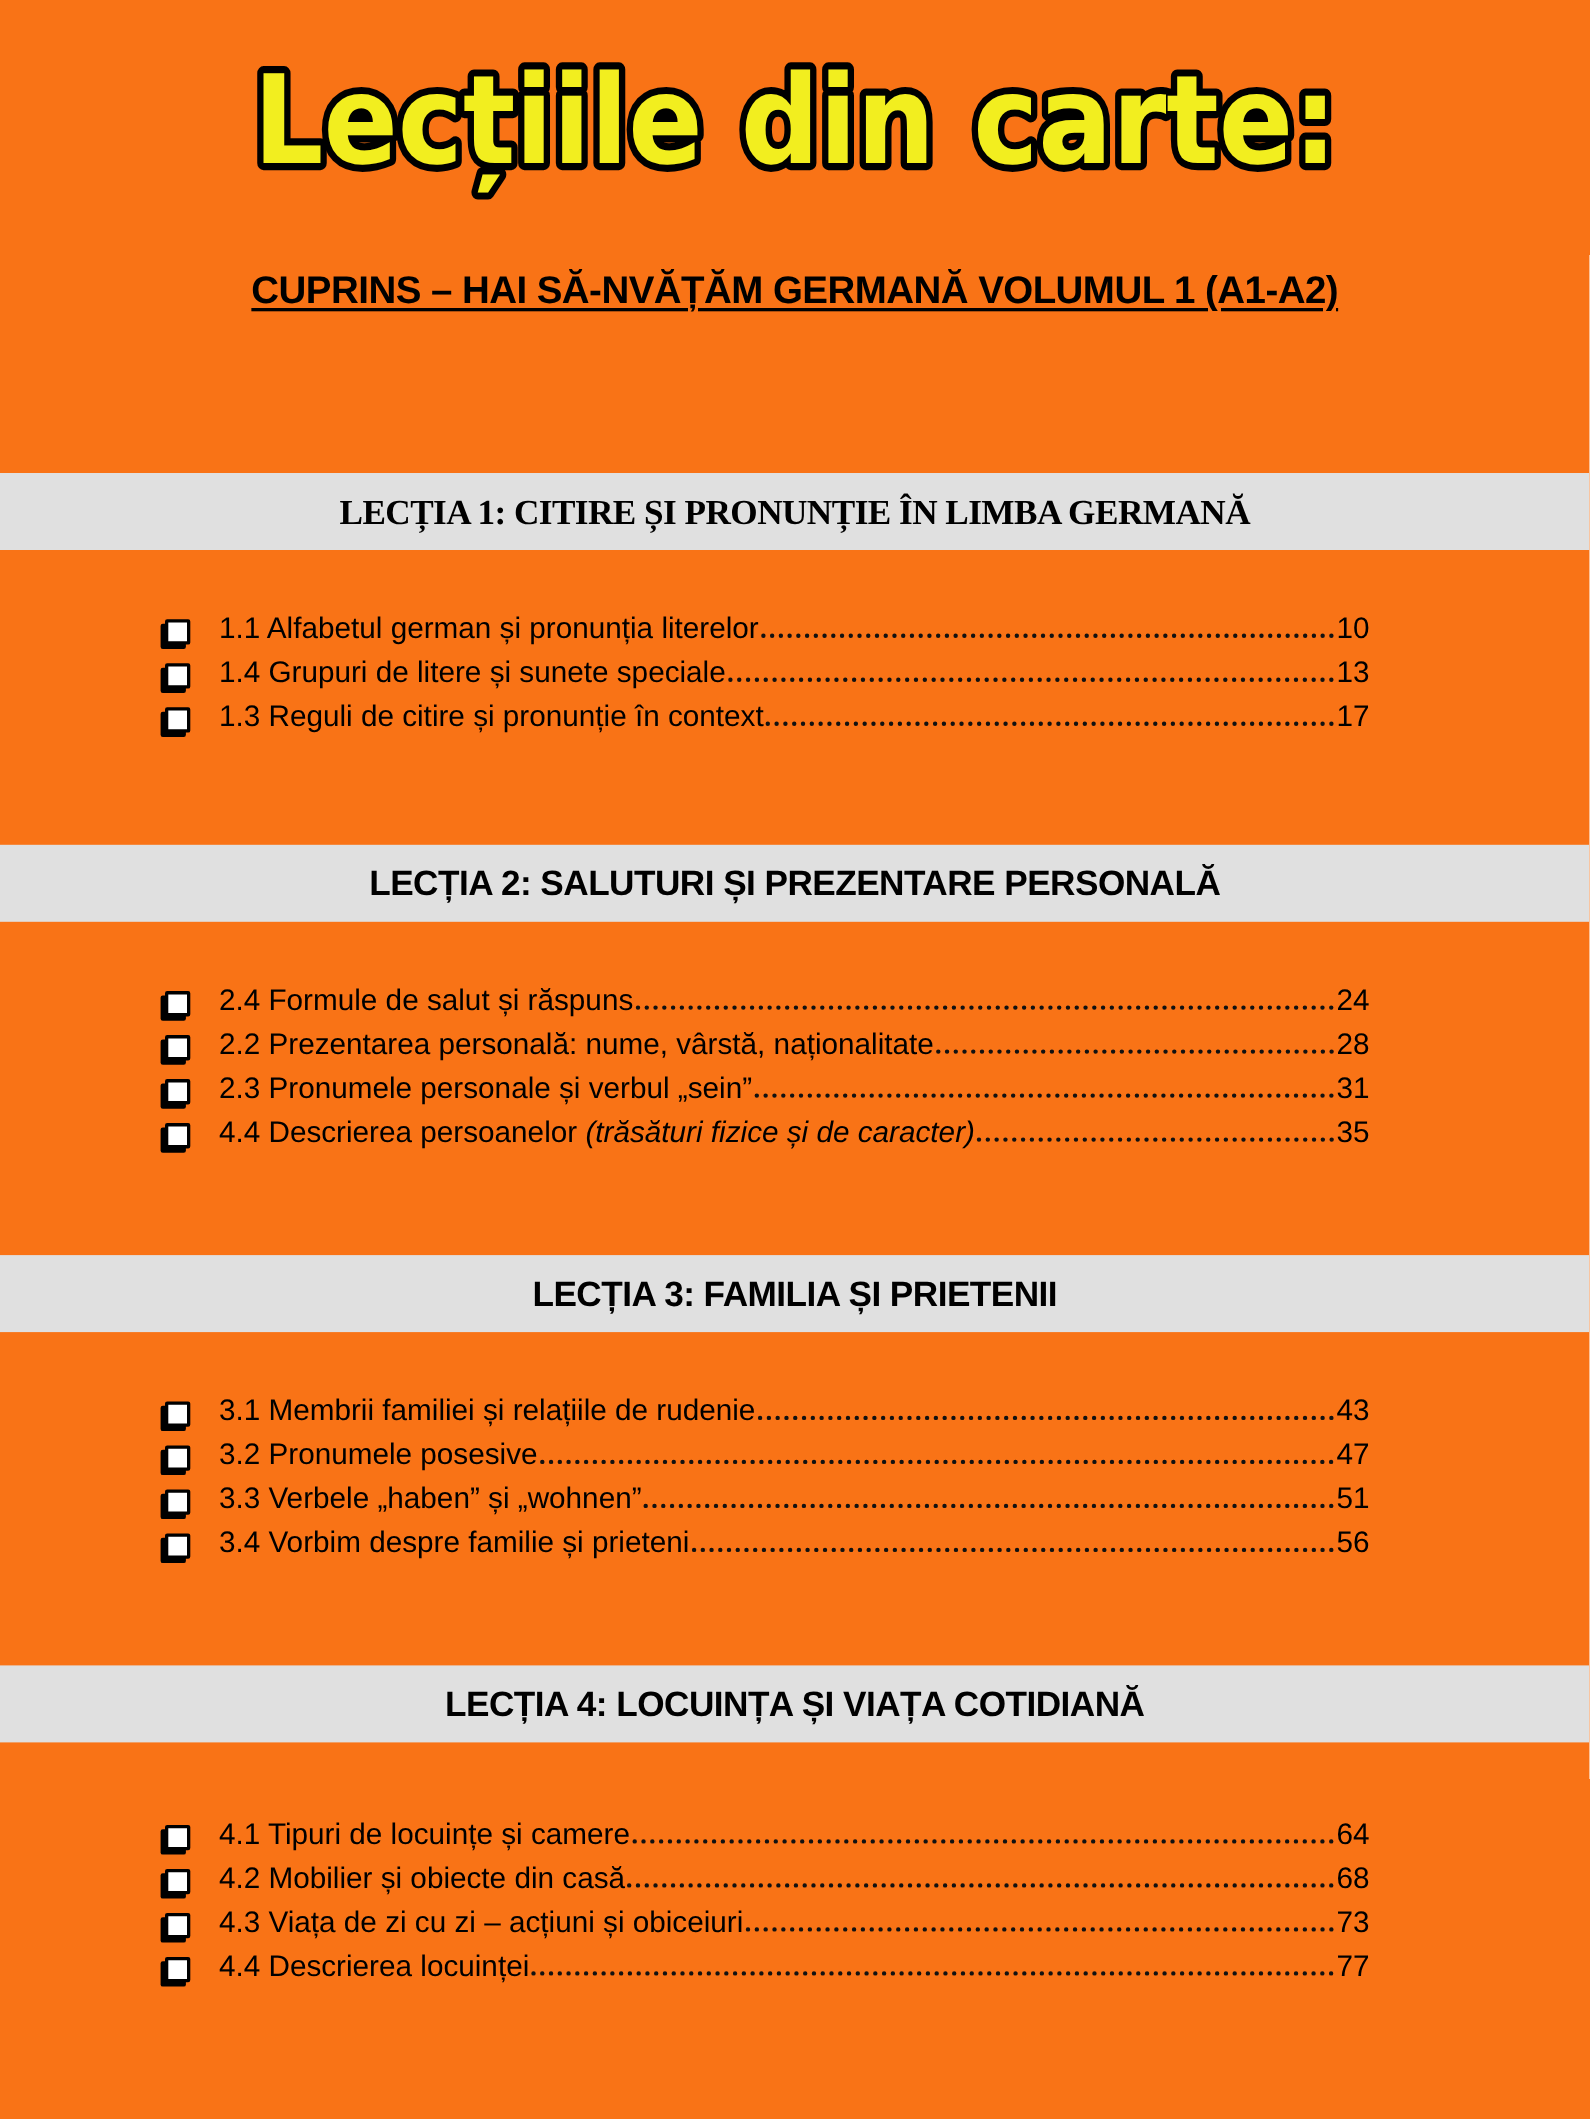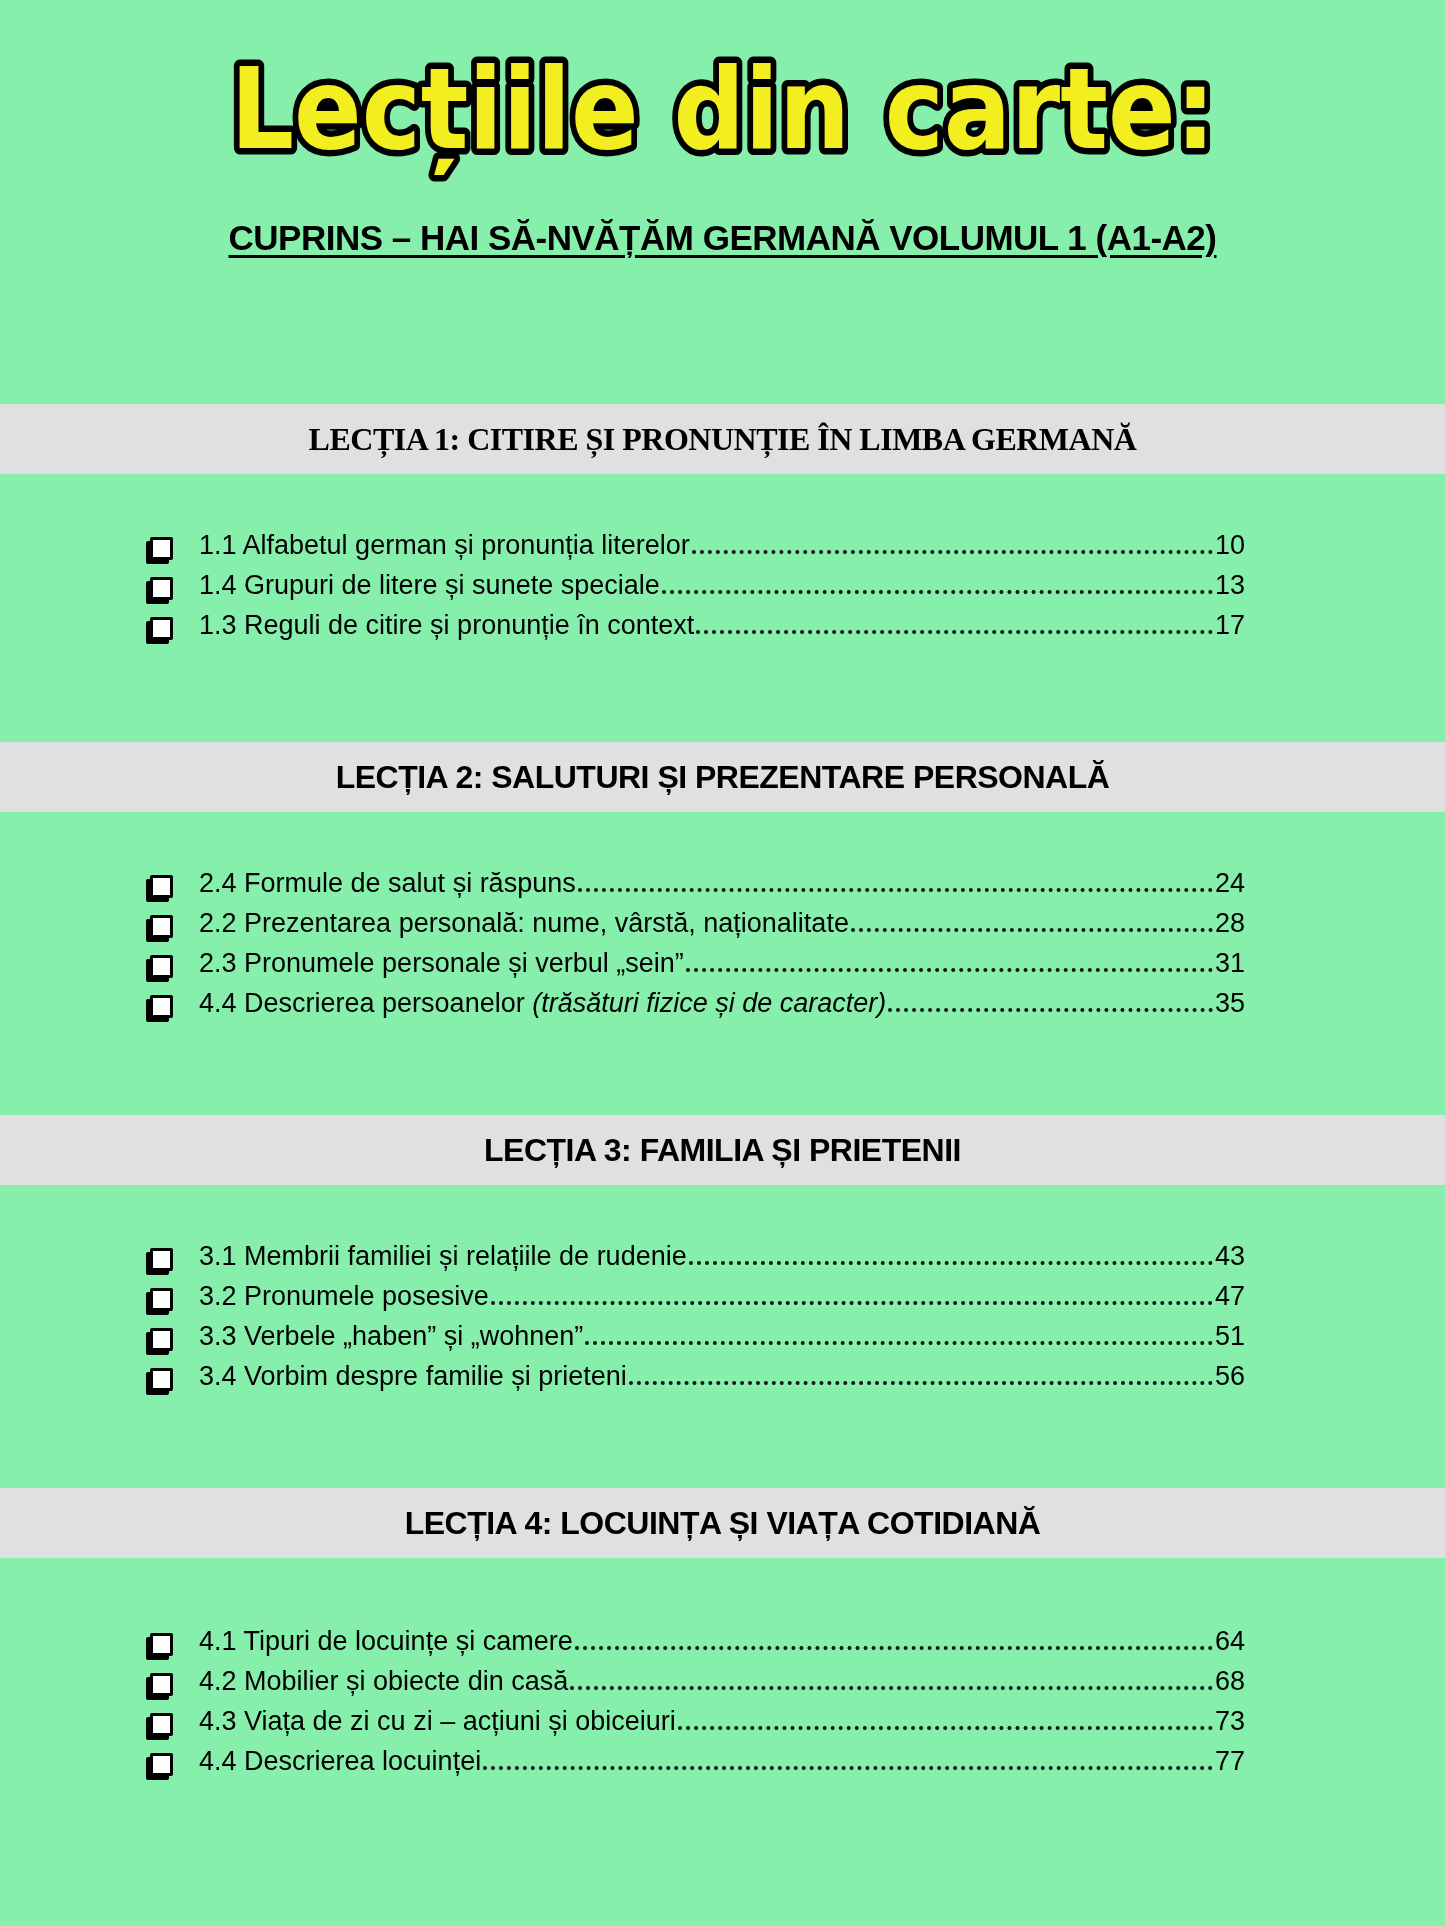--- a/index.html
+++ b/index.html
@@ -1,33 +1,33 @@
 <!DOCTYPE html>
 <html><head>
 <meta charset="utf-8">
 <style>
   html, body { margin: 0; padding: 0; background: #ffffff; }
   .page {
     position: relative;
     width: 1445px;
     height: 1926px;
-    background: #86efac;
+    background: #f97316;
     font-family: "Liberation Sans", sans-serif;
     color: #000;
     overflow: hidden;
   }
   .title-wrap {
     margin: 32px auto 0 auto;
     width: 1060px;
     height: 160px;
     text-align: center;
   }
   .title-wrap svg { overflow: visible; }
   .main-heading {
-    margin: 24px 0 0 0;
+    margin: 50px 0 0 0;
     text-align: center;
     font-size: 35px;
     font-weight: bold;
     letter-spacing: -0.5px;
     text-decoration: underline;
     text-decoration-thickness: 3px;
     text-underline-offset: 5px;
     line-height: 44px;
   }
   .banner {

